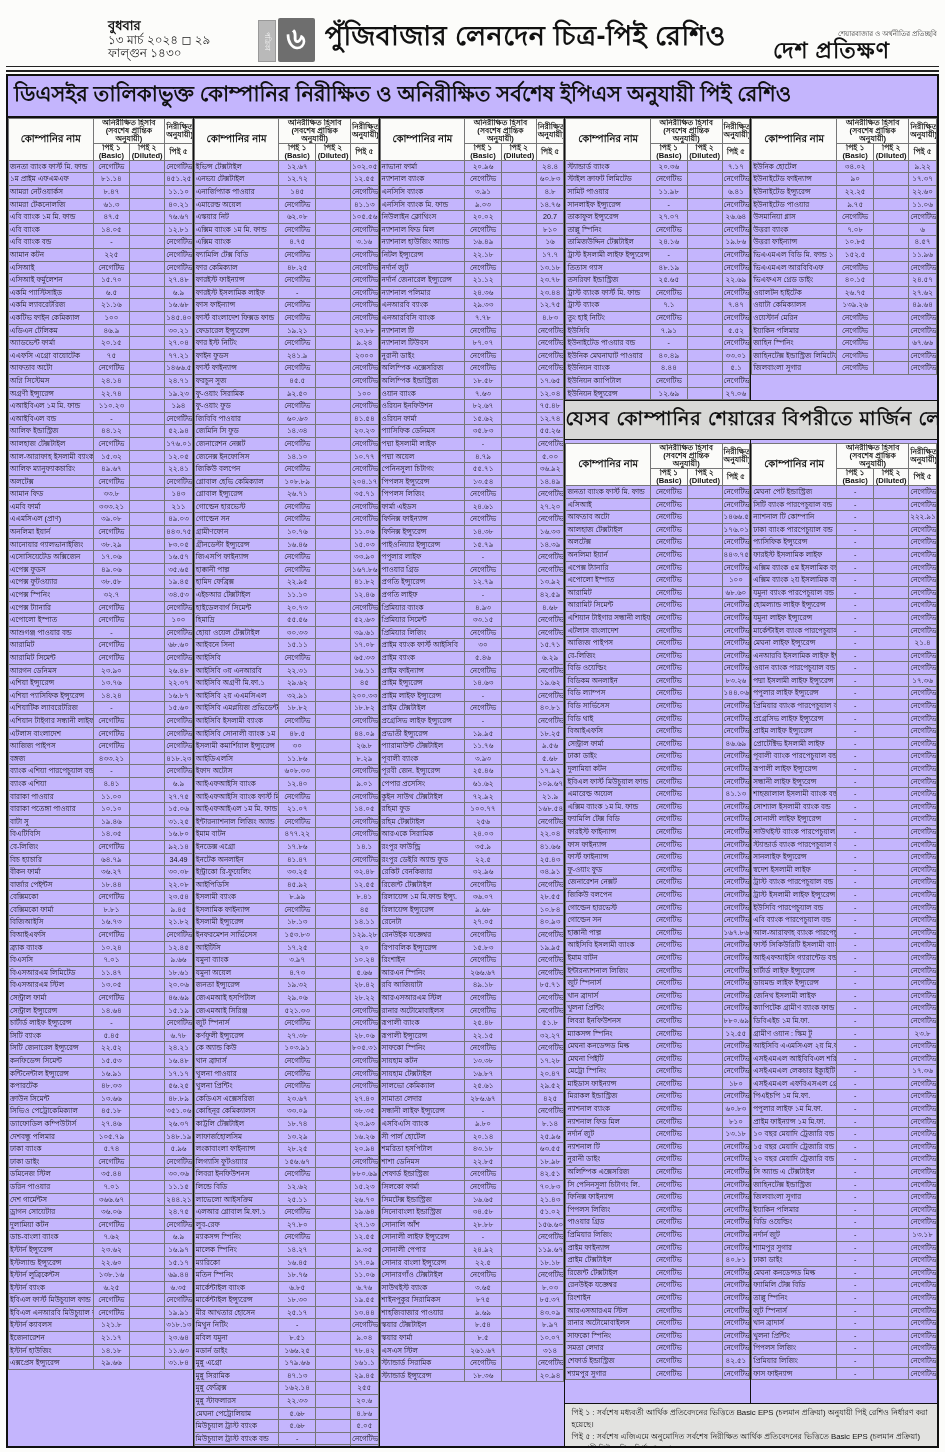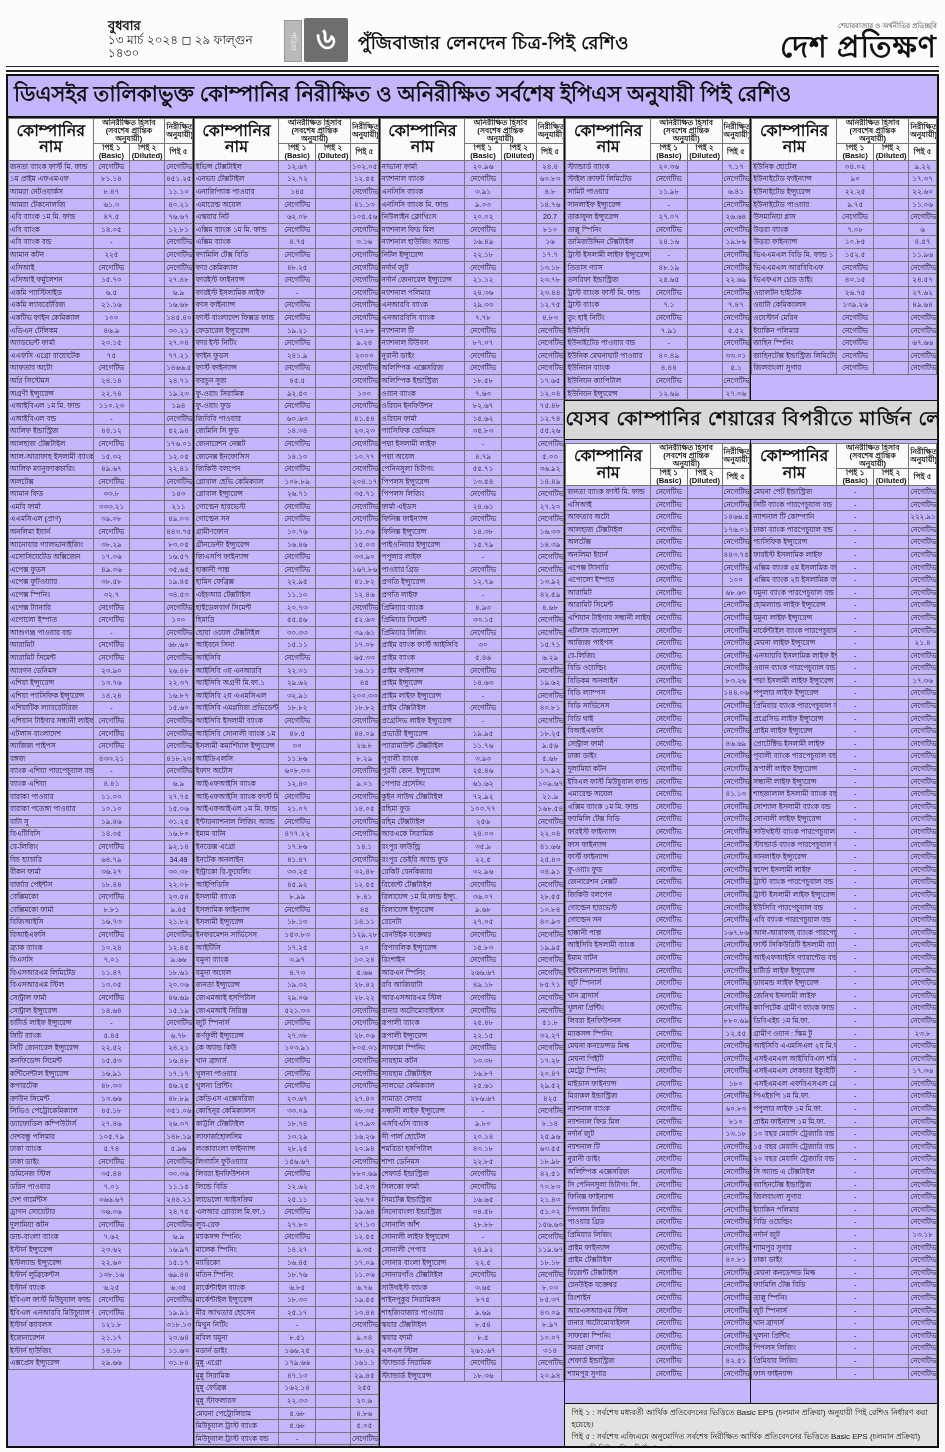--- a/index.html
+++ b/index.html
@@ -8,24 +8,24 @@
   
   .page-header{height:66px;display:flex;align-items:flex-end;padding:0 8px 2px 8px;box-sizing:border-box;}
   .hdr-date{width:170px;text-align:left;margin-left:100px;line-height:1.1;padding-bottom:4px;}
   .hdr-weekday{font-weight:bold;font-size:13px;}
   .hdr-dateline{font-size:12px;color:#222;}
   .hdr-ornament{width:16px;height:40px;background:#b9b9b9;margin:0 2px 2px 6px;border:1px solid #999;
                 display:flex;align-items:center;justify-content:center;font-size:7px;color:#f4f4f4;
                 writing-mode:vertical-rl;}
   .hdr-pagebox{width:44px;height:44px;background:#6e6e6e;color:#fff;font-size:30px;font-weight:bold;
                display:flex;align-items:center;justify-content:center;margin:0 10px 2px 0;border-radius:2px;}
-  .hdr-title{font-size:18px;font-weight:bold;letter-spacing:0.5px;padding-bottom:4px;flex:1;white-space:nowrap;}
+  .hdr-title{font-size:27px;font-weight:bold;letter-spacing:0.5px;padding-bottom:4px;flex:1;white-space:nowrap;}
   .hdr-mast{width:250px;text-align:right;padding-bottom:2px;}
   .hdr-tagline{font-size:7px;color:#333;}
-  .hdr-mastname{font-size:30px;font-weight:900;letter-spacing:1px;line-height:1;}
+  .hdr-mastname{font-size:22px;font-weight:900;letter-spacing:1px;line-height:1;text-align:center;}
   .hdr-rule{border-top:1px solid #222;border-bottom:2px solid #222;height:3px;margin:0 6px;}
   
   .main{margin:2px 6px 0 6px;border:2px solid #111;height:1374px;box-sizing:border-box;overflow:hidden;background:#c4b5fd;}
   .sec-title{font-size:21px;font-weight:bold;padding:2px 10px 3px 6px;border-bottom:2px solid #111;white-space:nowrap;}
   .cols{display:flex;height:1340px;overflow:hidden;}
   .col{width:20%;border-right:1.5px solid #111;box-sizing:border-box;overflow:hidden;}
   .col:last-child{border-right:none;}
   .right{width:40%;display:flex;flex-direction:column;box-sizing:border-box;overflow:hidden;}
   .right-top{display:flex;}
   .right-top .half{width:50%;border-right:1.5px solid #111;box-sizing:border-box;}
@@ -33,21 +33,21 @@
   .margin-title{font-size:19px;font-weight:bold;background:#d8d8d6;text-align:center;padding:3px 0;
                 border-top:1.5px solid #111;border-bottom:1.5px solid #111;letter-spacing:1px;white-space:nowrap;}
   .margin-tables{display:flex;flex:1;overflow:hidden;}
   .margin-tables .half{width:50%;border-right:1.5px solid #111;box-sizing:border-box;overflow:hidden;padding-top:3px;}
   .margin-tables .half:last-child{border-right:none;}
   
   table{width:100%;border-collapse:collapse;table-layout:fixed;}
   th,td{border:1px solid #777;padding:0 1px;height:12.6px;box-sizing:border-box;
         font-size:7.2px;line-height:1.05;overflow:hidden;}
   thead th{font-size:7.6px;font-weight:bold;text-align:center;vertical-align:middle;background:#fbfbf9;}
-  th.company-h{font-size:16px;}
+  th.company-h{font-size:10px;}
   td.name{text-align:left;white-space:nowrap;font-weight:500;}
   td.num{text-align:center;white-space:nowrap;}
   
   .foot{background:#e2e2e0;font-size:7.8px;padding:3px 6px;line-height:1.55;border-top:1.5px solid #111;}
 </style>
 </head>
 <body>
 
 <div class="page-header">
   <div class="hdr-date">

